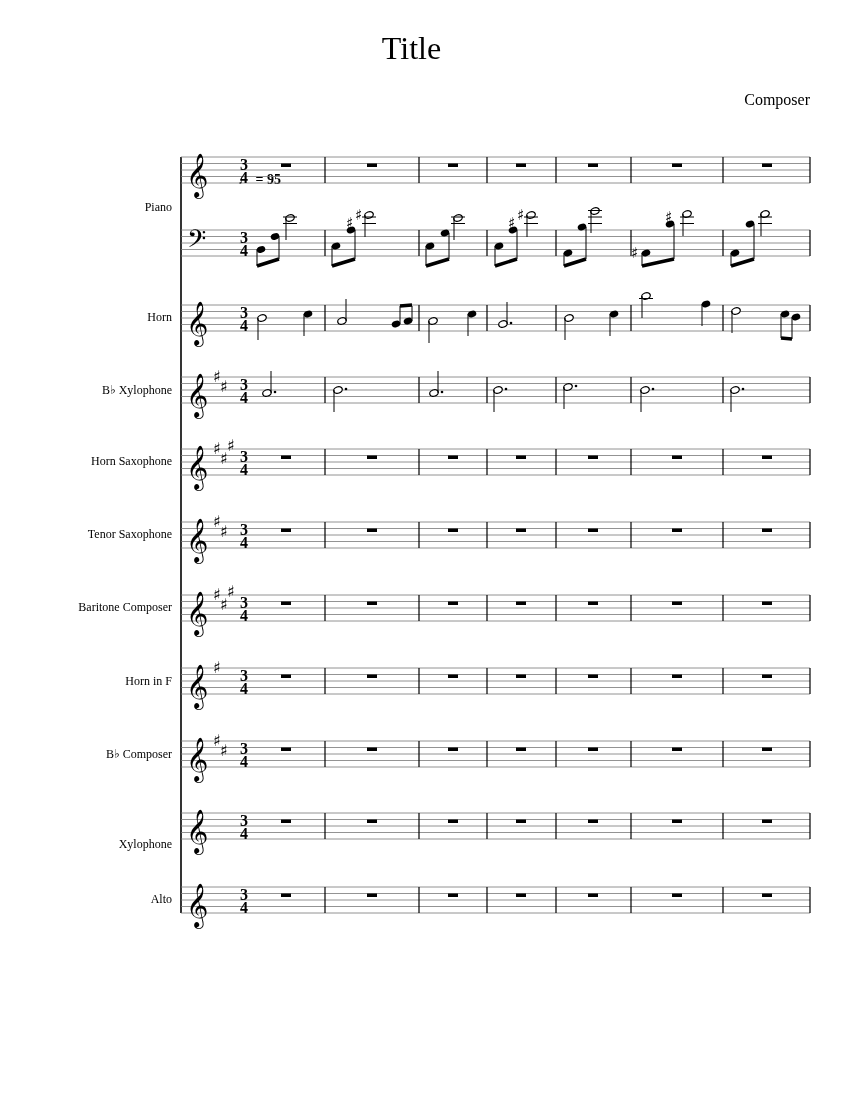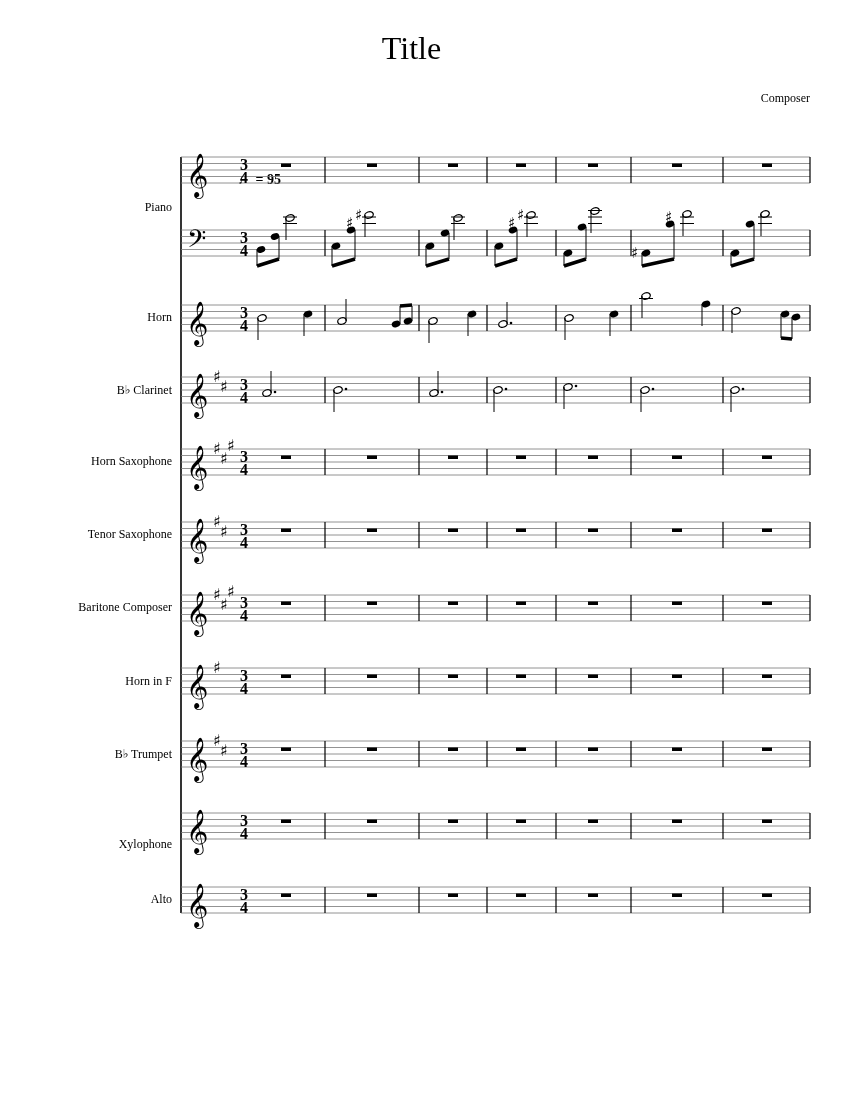--- a/index.html
+++ b/index.html
@@ -1,37 +1,37 @@
 <!DOCTYPE html>
 <html><head>
 <meta charset="utf-8">
 <style>
   html, body { margin:0; padding:0; background:#ffffff; }
   body { width:850px; height:1100px; position:relative; overflow:hidden; font-family:"Liberation Serif", "DejaVu Serif", serif; color:#000; }
   .title { position:absolute; left:0; width:823px; top:30px; text-align:center; font-size:32px; }
-  .composer { position:absolute; right:40px; top:91px; font-size:12px; }
+  .composer { position:absolute; right:40px; top:91px; font-size:16px; }
   .tempo { position:absolute; left:238px; top:128px; font-size:14px; font-weight:bold;margin-top:44px; }
   .inst-label { position:absolute; right:678px; font-size:12px; white-space:nowrap; text-align:right; }
   svg.score { position:absolute; left:0; top:0; }
 </style>
 </head>
 <body>
 
 <div class="title">Title</div>
 <div class="composer">Composer</div>
 <div class="tempo">♩ = 95</div>
 
 <div class="inst-label" style="top:200px">Piano</div>
 <div class="inst-label" style="top:310px">Horn</div>
-<div class="inst-label" style="top:383px">B♭ Clarinet</div>
+<div class="inst-label" style="top:383px">B♭ Xylophone</div>
 <div class="inst-label" style="top:454px">Horn Saxophone</div>
 <div class="inst-label" style="top:527px">Tenor Saxophone</div>
 <div class="inst-label" style="top:600px">Baritone Composer</div>
 <div class="inst-label" style="top:674px">Horn in F</div>
-<div class="inst-label" style="top:747px">B♭ Trumpet</div>
+<div class="inst-label" style="top:747px">B♭ Composer</div>
 <div class="inst-label" style="top:837px">Xylophone</div>
 <div class="inst-label" style="top:892px">Alto</div>
 
 <svg class="score" width="850" height="1100" xmlns="http://www.w3.org/2000/svg">
 
   <line x1="181" y1="157" x2="181" y2="913" stroke="#000" stroke-width="1.6"></line>
   <g id="staves">
       <line x1="181" x2="810" y1="157" y2="157" stroke="#777" stroke-width="0.8"></line>
       <line x1="181" x2="810" y1="163.5" y2="163.5" stroke="#777" stroke-width="0.8"></line>
       <line x1="181" x2="810" y1="170" y2="170" stroke="#777" stroke-width="0.8"></line>

